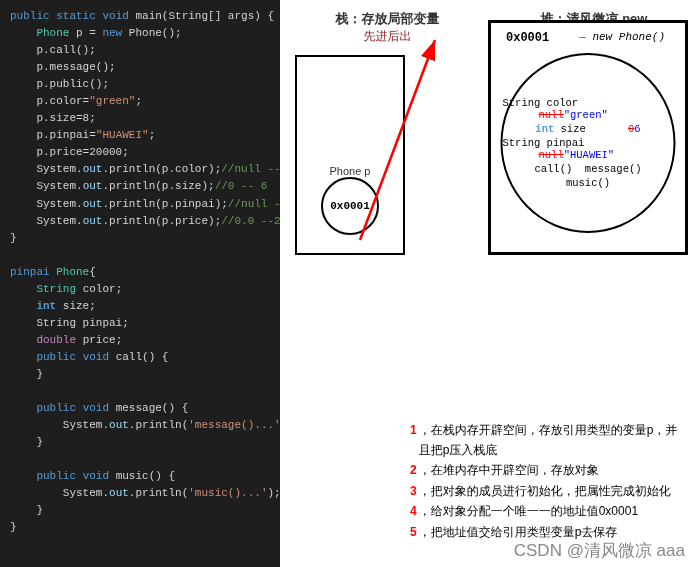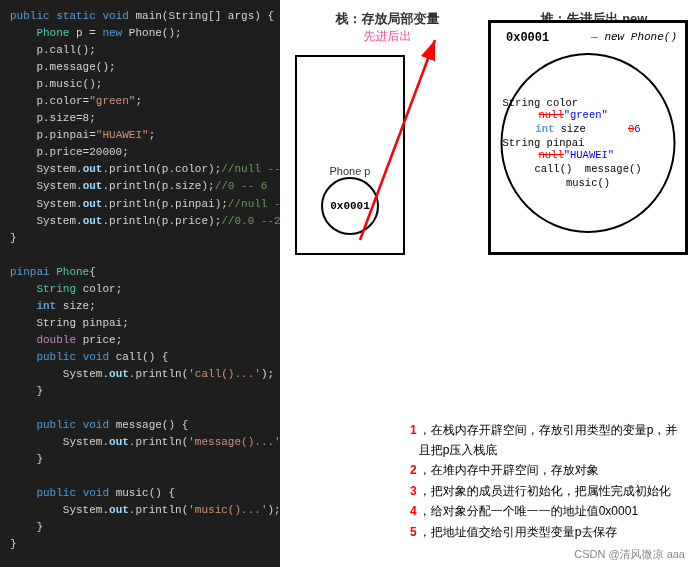--- a/index.html
+++ b/index.html
@@ -35,21 +35,21 @@
     .code-line {
       white-space: pre;
       display: block;
     }
 
     .kw { color: #569cd6; }
     .kw2 { color: #c586c0; }
     .str { color: #ce9178; }
     .cls { color: #4ec9b0; }
     .cm { color: #6a9955; }
-    .out { color: #9cdcfe; font-weight: bold; }
+    .out { color: #9cdcfe; font-weight: normal; }
     .bold-blue { color: #569cd6; font-weight: bold; }
 
     
     .diagram-panel {
       flex: 1;
       background: #fff;
       position: relative;
       padding: 10px 10px 10px 15px;
       border-radius: 24px;
     }
@@ -62,21 +62,21 @@
 
     .diagram-title {
       font-size: 13px;
       color: #333;
       font-family: '宋体', SimSun, sans-serif;
       font-weight: bold;
     }
 
     .diagram-subtitle {
       font-size: 12px;
-      color: #ec4899;
+      color: #7f1d1d;
       font-family: '宋体', SimSun, sans-serif;
     }
 
     
     .stack-box {
       position: absolute;
       left: 15px;
       top: 55px;
       width: 110px;
       height: 200px;
@@ -104,21 +104,21 @@
       top: 20px;
       width: 200px;
       height: 235px;
       border: 3px solid #000;
       background: #fff;
     }
 
     .heap-new-phone {
       position: absolute;
       top: 8px;
-      right: 8px;
+      right: 20px;
       font-size: 11px;
       color: #000;
       font-style: italic;
     }
 
     .heap-addr {
       position: absolute;
       top: 8px;
       left: 15px;
       font-size: 12px;
@@ -191,21 +191,21 @@
       font-weight: bold;
       margin-right: 2px;
       flex-shrink: 0;
     }
 
     
     .watermark {
       position: absolute;
       bottom: 5px;
       right: 8px;
-      font-size: 11px;
+      font-size: 17px;
       color: #888;
       font-family: '宋体', SimSun, sans-serif;
     }
 
     
     .stack-circle-container {
       position: absolute;
       bottom: 18px;
       left: 50%;
       transform: translateX(-50%);
@@ -229,59 +229,58 @@
 <body>
 
 <div class="main-container">
 
   <div class="code-panel">
 
     <span class="code-line"><span class="kw">public </span><span class="kw">static </span><span class="kw">void </span>main(String[] args) {</span>
     <span class="code-line">    <span class="cls">Phone </span>p = <span class="kw">new </span>Phone();</span>
     <span class="code-line">    p.call();</span>
     <span class="code-line">    p.message();</span>
-    <span class="code-line">    p.music();</span>
+    <span class="code-line">    p.public();</span>
     <span class="code-line">    p.color=<span class="str">"green"</span>;</span>
     <span class="code-line">    p.size=8;</span>
     <span class="code-line">    p.pinpai=<span class="str">"HUAWEI"</span>;</span>
     <span class="code-line">    p.price=20000;</span>
     <span class="code-line">    System.<span class="out">out</span>.println(p.color);<span class="cm">//null --green</span></span>
     <span class="code-line">    System.<span class="out">out</span>.println(p.size);<span class="cm">//0 -- 6</span></span>
     <span class="code-line">    System.<span class="out">out</span>.println(p.pinpai);<span class="cm">//null --HUAWEI</span></span>
     <span class="code-line">    System.<span class="out">out</span>.println(p.price);<span class="cm">//0.0 --20000.0</span></span>
     <span class="code-line">}</span>
     <span class="code-line">&nbsp;</span>
     <span class="code-line"><span class="kw">pinpai </span><span class="cls">Phone</span>{</span>
     <span class="code-line">    <span class="cls">String </span>color;</span>
     <span class="code-line">    <span class="bold-blue">int </span>size;</span>
     <span class="code-line">    String pinpai;</span>
     <span class="code-line">    <span class="kw2">double </span>price;</span>
     <span class="code-line">    <span class="kw">public </span><span class="kw">void </span>call() {</span>
-    <span class="code-line">        System.<span class="out">out</span>.println(<span class="str">'call()...'</span>);</span>
     <span class="code-line">    }</span>
     <span class="code-line">&nbsp;</span>
     <span class="code-line">    <span class="kw">public </span><span class="kw">void </span>message() {</span>
     <span class="code-line">        System.<span class="out">out</span>.println(<span class="str">'message()...'</span>);</span>
     <span class="code-line">    }</span>
     <span class="code-line">&nbsp;</span>
     <span class="code-line">    <span class="kw">public </span><span class="kw">void </span>music() {</span>
     <span class="code-line">        System.<span class="out">out</span>.println(<span class="str">'music()...'</span>);</span>
     <span class="code-line">    }</span>
     <span class="code-line">}</span>
   </div>
 
   <div class="diagram-panel">
 
     <div class="diagram-title-row">
       <div style="display:flex;flex-direction:column;align-items:center;margin-left:5px;">
         <span class="diagram-title">栈：存放局部变量</span>
         <span class="diagram-subtitle">先进后出</span>
       </div>
       <div style="display:flex;flex-direction:column;align-items:center;margin-left:30px;">
-        <span class="diagram-title">堆：先进后出 new</span>
+        <span class="diagram-title">堆：清风微凉 new</span>
       </div>
     </div>
 
     <div class="stack-box">
       <div class="stack-circle-container">
         <span class="stack-phone-label">Phone p</span>
         <div class="stack-circle">
           <span class="stack-phone-addr">0x0001</span>
         </div>
       </div>

